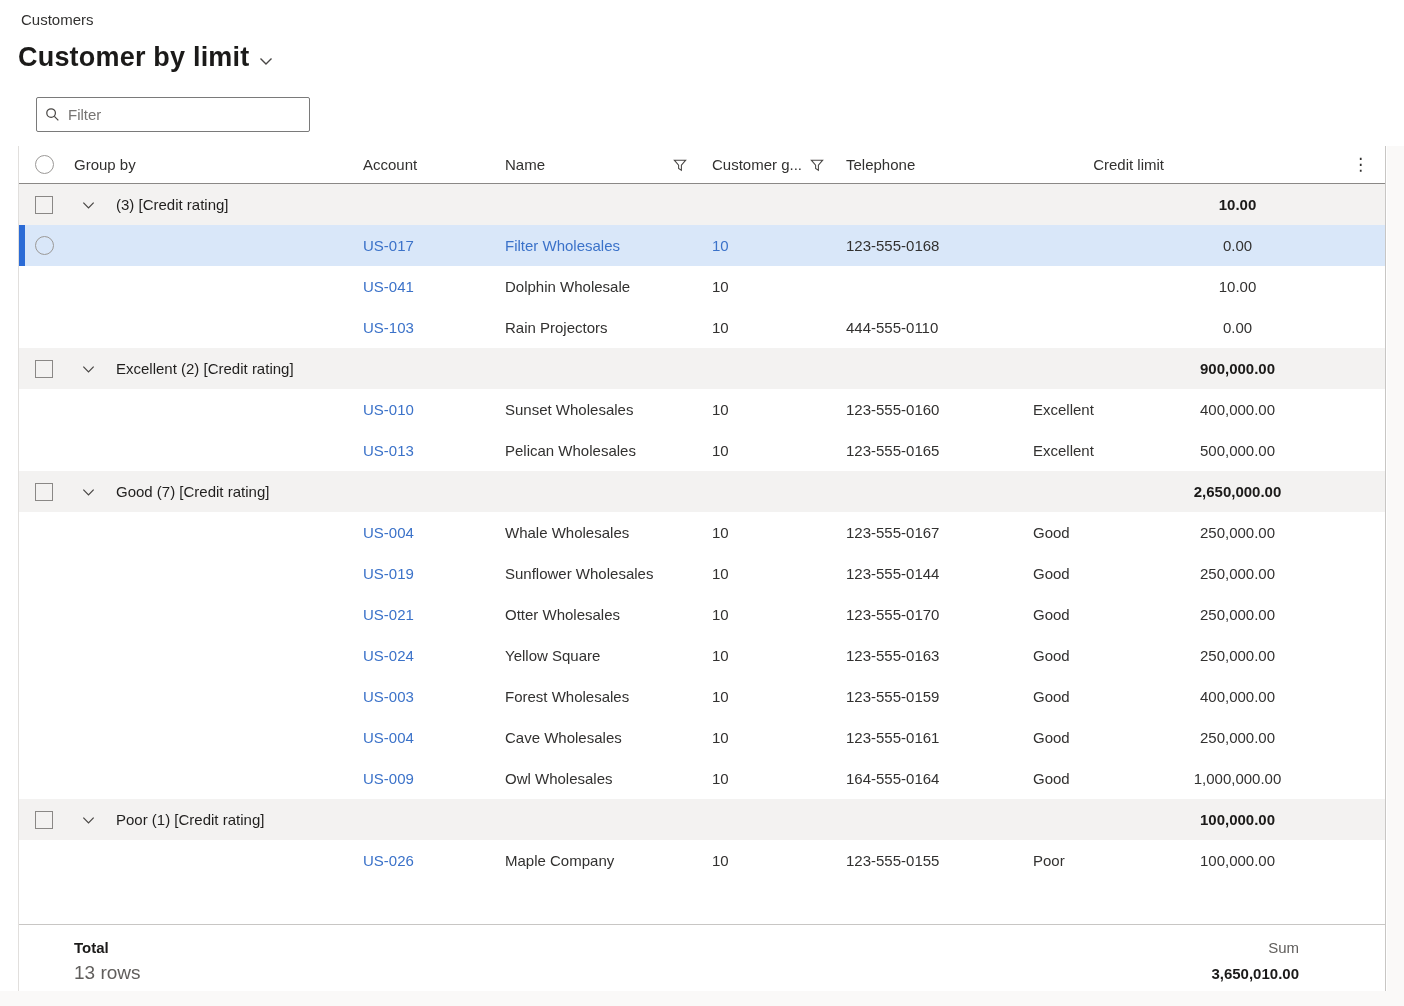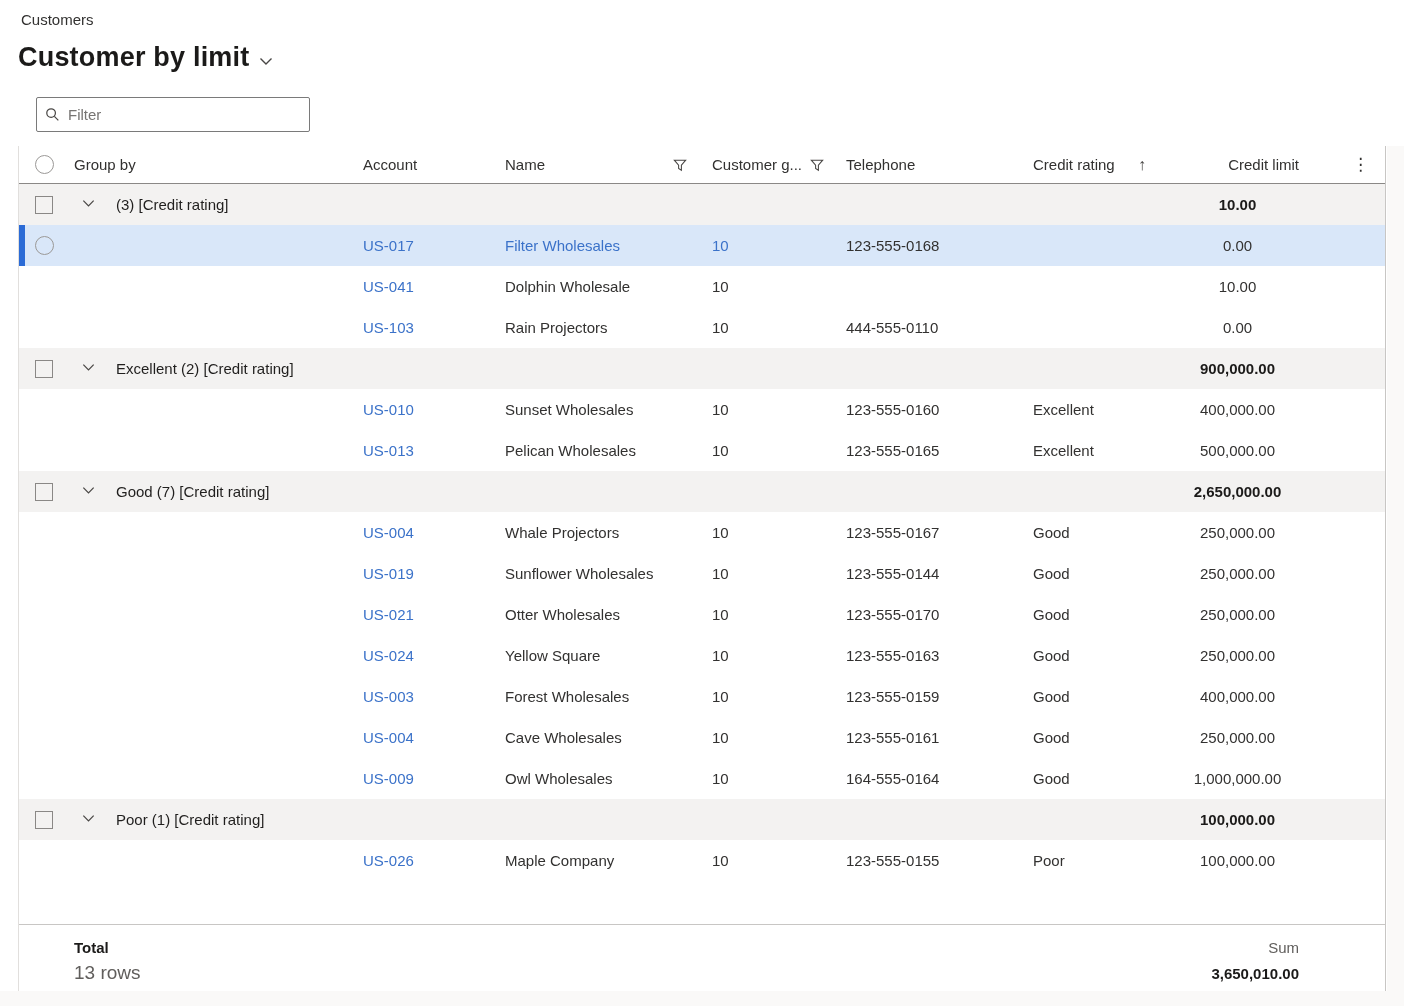--- a/index.html
+++ b/index.html
@@ -25,21 +25,21 @@
   .grid{position:absolute; left:18px; top:146px; width:1368px;
     border-left:1px solid var(--line-light); border-right:1px solid var(--line-mid); background:#fff;}
   .grow{display:grid; grid-template-columns:44px 282px 142px 214px 137px 177px 161px 135px 76px; align-items:center;}
   .g-header{height:38px; border-bottom:1px solid var(--line-dark); font-size:15px; color:var(--ink);}
   .hcell{display:flex; align-items:center; height:100%;}
   .pad18{padding-left:18px;} .pad11{padding-left:11px;} .pad8{padding-left:8px;} .pad16{padding-left:16px;}
   .spread{justify-content:space-between; padding-right:14px;}
   .num{justify-content:flex-end; padding-right:12px; text-align:center;}
   .row{height:41px; font-size:15px; position:relative; background:#fff;}
   .grouprow{height:41px; background:var(--group-bg); font-size:15px;}
-  .grouprow .glabel{grid-column:2 / 8; display:flex; align-items:flex-start; padding-left:18px; gap:20px; font-weight:400; color:var(--ink-strong);}
+  .grouprow .glabel{grid-column:2 / 8; display:flex; align-items:flex-end; padding-left:18px; gap:20px; font-weight:400; color:var(--ink-strong);}
   .grouprow .gsum{grid-column:8; font-weight:700; color:#1b1a19;}
   .row.selected{background:var(--sel-bg);}
   .row.selected::before{content:""; position:absolute; left:0; top:0; width:6px; height:100%; background:var(--sel-bar);}
   .cell{overflow:hidden; white-space:nowrap;}
   .link{color:var(--link); cursor:pointer;}
   .row.selected .c-name, .row.selected .c-cgrp{color:var(--link);}
 
   .checkbox{width:18px; height:18px; border:1px solid var(--line-dark); background:transparent; display:inline-block;}
   .radio{width:19px; height:19px; border:1px solid #9b9997; border-radius:50%; background:transparent; display:inline-block;}
 
@@ -93,24 +93,20 @@
           <path d="M1.5 2.5 h13 L9.6 8.3 V14 L6.4 12 V8.3 Z" fill="none" stroke="#484644" stroke-width="1.2"></path>
         </svg>
       </div>
       <div class="hcell pad11 spread">
         <span>Customer g...</span>
         <svg class="funnel" width="14" height="14" viewBox="0 0 16 16">
           <path d="M1.5 2.5 h13 L9.6 8.3 V14 L6.4 12 V8.3 Z" fill="none" stroke="#484644" stroke-width="1.2"></path>
         </svg>
       </div>
       <div class="hcell pad8 cell">Telephone</div>
-      <div class="hcell pad18 spread">
-        <span>Credit rating</span>
-        <span class="sortarrow">↑</span>
-      </div>
       <div class="hcell num cell">Credit limit</div>
       <div class="dots">⋮</div>
     </div>
 
     <div id="grid-body">
         <div class="grow grouprow">
           <div class="hcell pad16">
             <span class="checkbox"></span>
           </div>
           <div class="glabel">
@@ -199,21 +195,21 @@
               <path d="M2.5 5 L8 10.5 L13.5 5" fill="none" stroke="#484644" stroke-width="1.3"></path>
             </svg>
             <span>Good (7) [Credit rating]</span>
           </div>
           <div class="cell num gsum">2,650,000.00</div>
         </div>
         <div class="grow row">
           <div class="hcell pad16"></div>
           <div class="cell"></div>
           <div class="cell pad18 link">US-004</div>
-          <div class="cell pad18 c-name">Whale Projectors</div>
+          <div class="cell pad18 c-name">Whale Wholesales</div>
           <div class="cell pad11 c-cgrp">10</div>
           <div class="cell pad8">123-555-0167</div>
           <div class="cell pad18">Good</div>
           <div class="cell num">250,000.00</div>
           <div class="cell"></div>
         </div>
         <div class="grow row">
           <div class="hcell pad16"></div>
           <div class="cell"></div>
           <div class="cell pad18 link">US-019</div>

